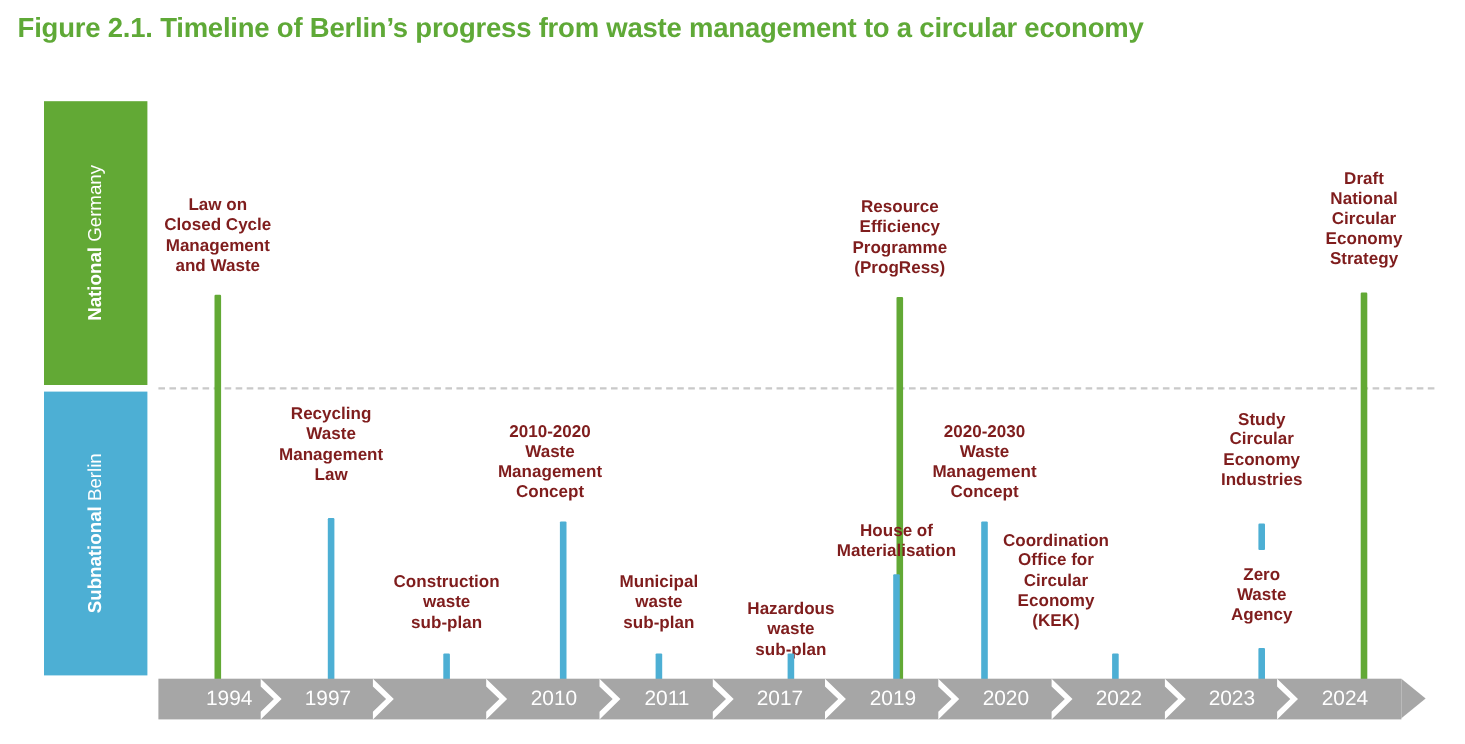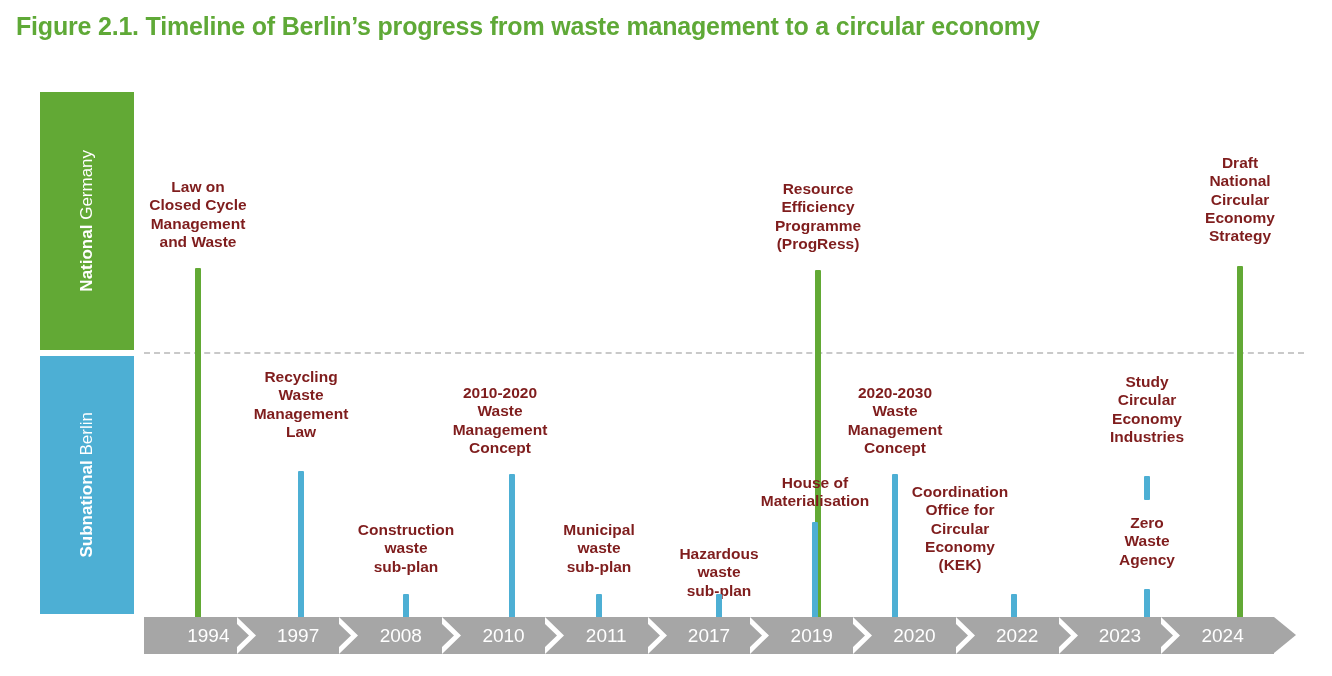--- a/index.html
+++ b/index.html
@@ -186,21 +186,20 @@
         <svg width="22" height="37" viewBox="0 0 22 37">
           <path d="M1 0 L20 18.5 L1 37 L1 30 L13 18.5 L1 7 Z" fill="#ffffff"></path>
         </svg>
       </div>
       <div class="year-cell" style="left: 102.727px; width: 102.727px;">1997</div>
       <div class="chevron" style="left: 194.455px;">
         <svg width="22" height="37" viewBox="0 0 22 37">
           <path d="M1 0 L20 18.5 L1 37 L1 30 L13 18.5 L1 7 Z" fill="#ffffff"></path>
         </svg>
       </div>
-      <div class="year-cell" style="left: 205.455px; width: 102.727px;">2008</div>
       <div class="chevron" style="left: 297.182px;">
         <svg width="22" height="37" viewBox="0 0 22 37">
           <path d="M1 0 L20 18.5 L1 37 L1 30 L13 18.5 L1 7 Z" fill="#ffffff"></path>
         </svg>
       </div>
       <div class="year-cell" style="left: 308.182px; width: 102.727px;">2010</div>
       <div class="chevron" style="left: 399.909px;">
         <svg width="22" height="37" viewBox="0 0 22 37">
           <path d="M1 0 L20 18.5 L1 37 L1 30 L13 18.5 L1 7 Z" fill="#ffffff"></path>
         </svg>

